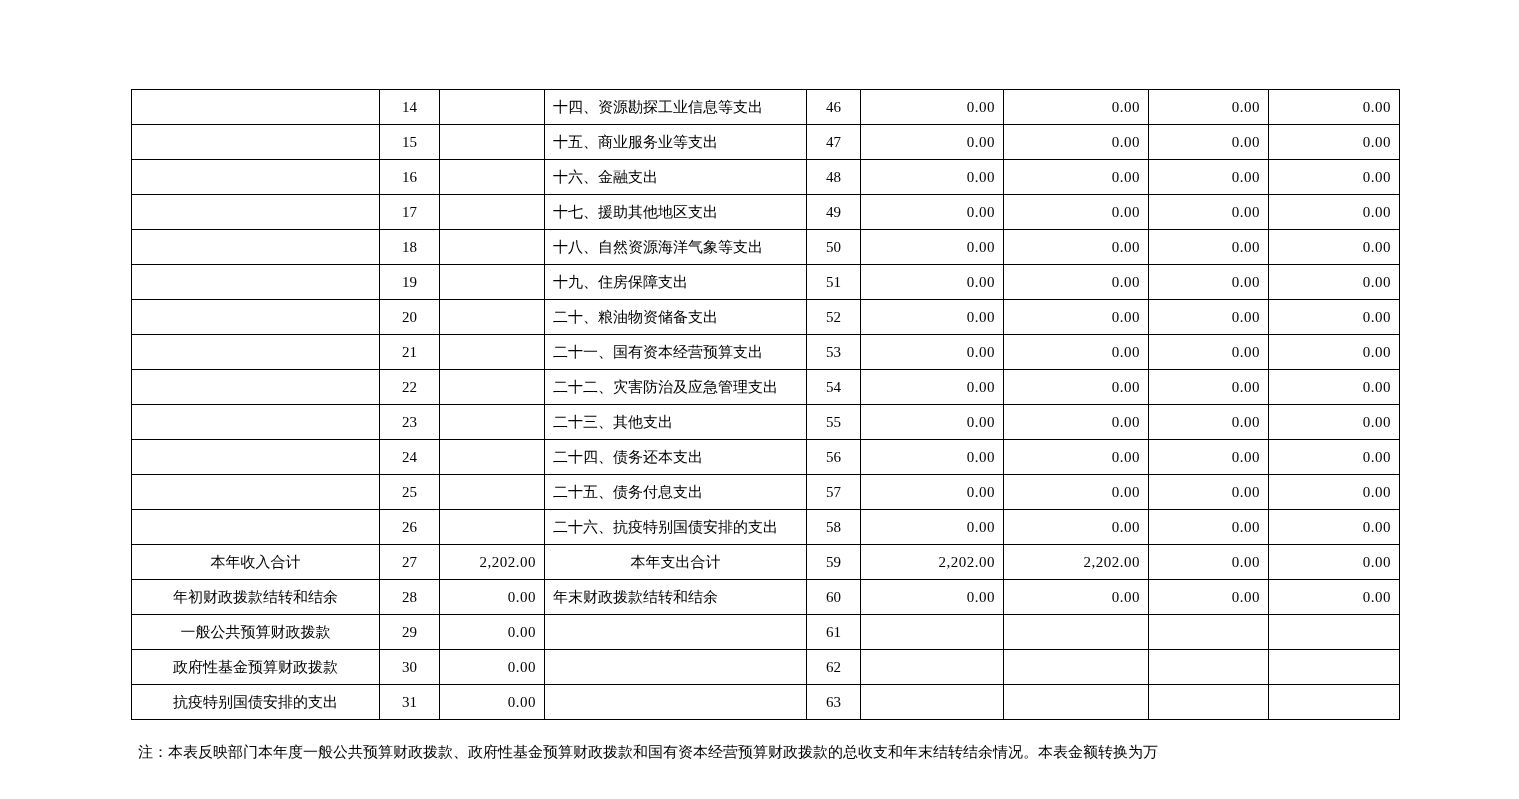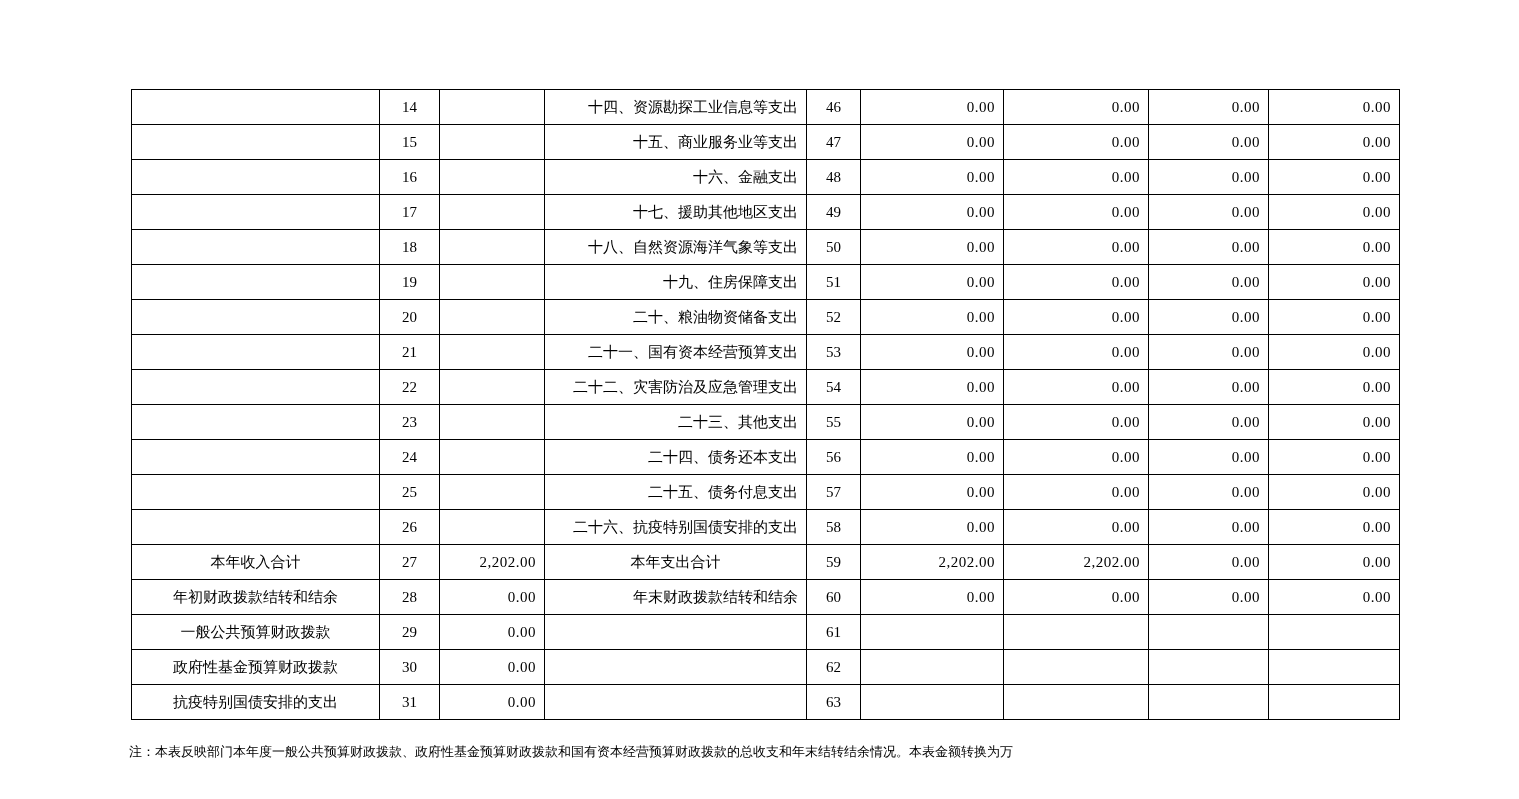--- a/index.html
+++ b/index.html
@@ -55,29 +55,29 @@
   .c-right  { text-align: right; padding-right: 14px; }
   .bold     { font-weight: normal; }
   .num {
     font-family: "Liberation Serif", "DejaVu Serif", serif;
     letter-spacing: 0.5px;
   }
   .cn-label {
     text-align: center;
   }
   .cn-label-left {
-    text-align: right;
+    text-align: left;
     padding-left: 10px;
   }
   .note {
     position: absolute;
-    left: 113px;
+    left: 122px;
     top: 741px;
     width: 1270px;
-    font-size: 13px;
+    font-size: 15px;
     line-height: 22px;
     text-align: left;
   }
   .note .note-indent { padding-left: 16px; }
 </style>
 </head>
 <body>
 
 <div class="page">
 

